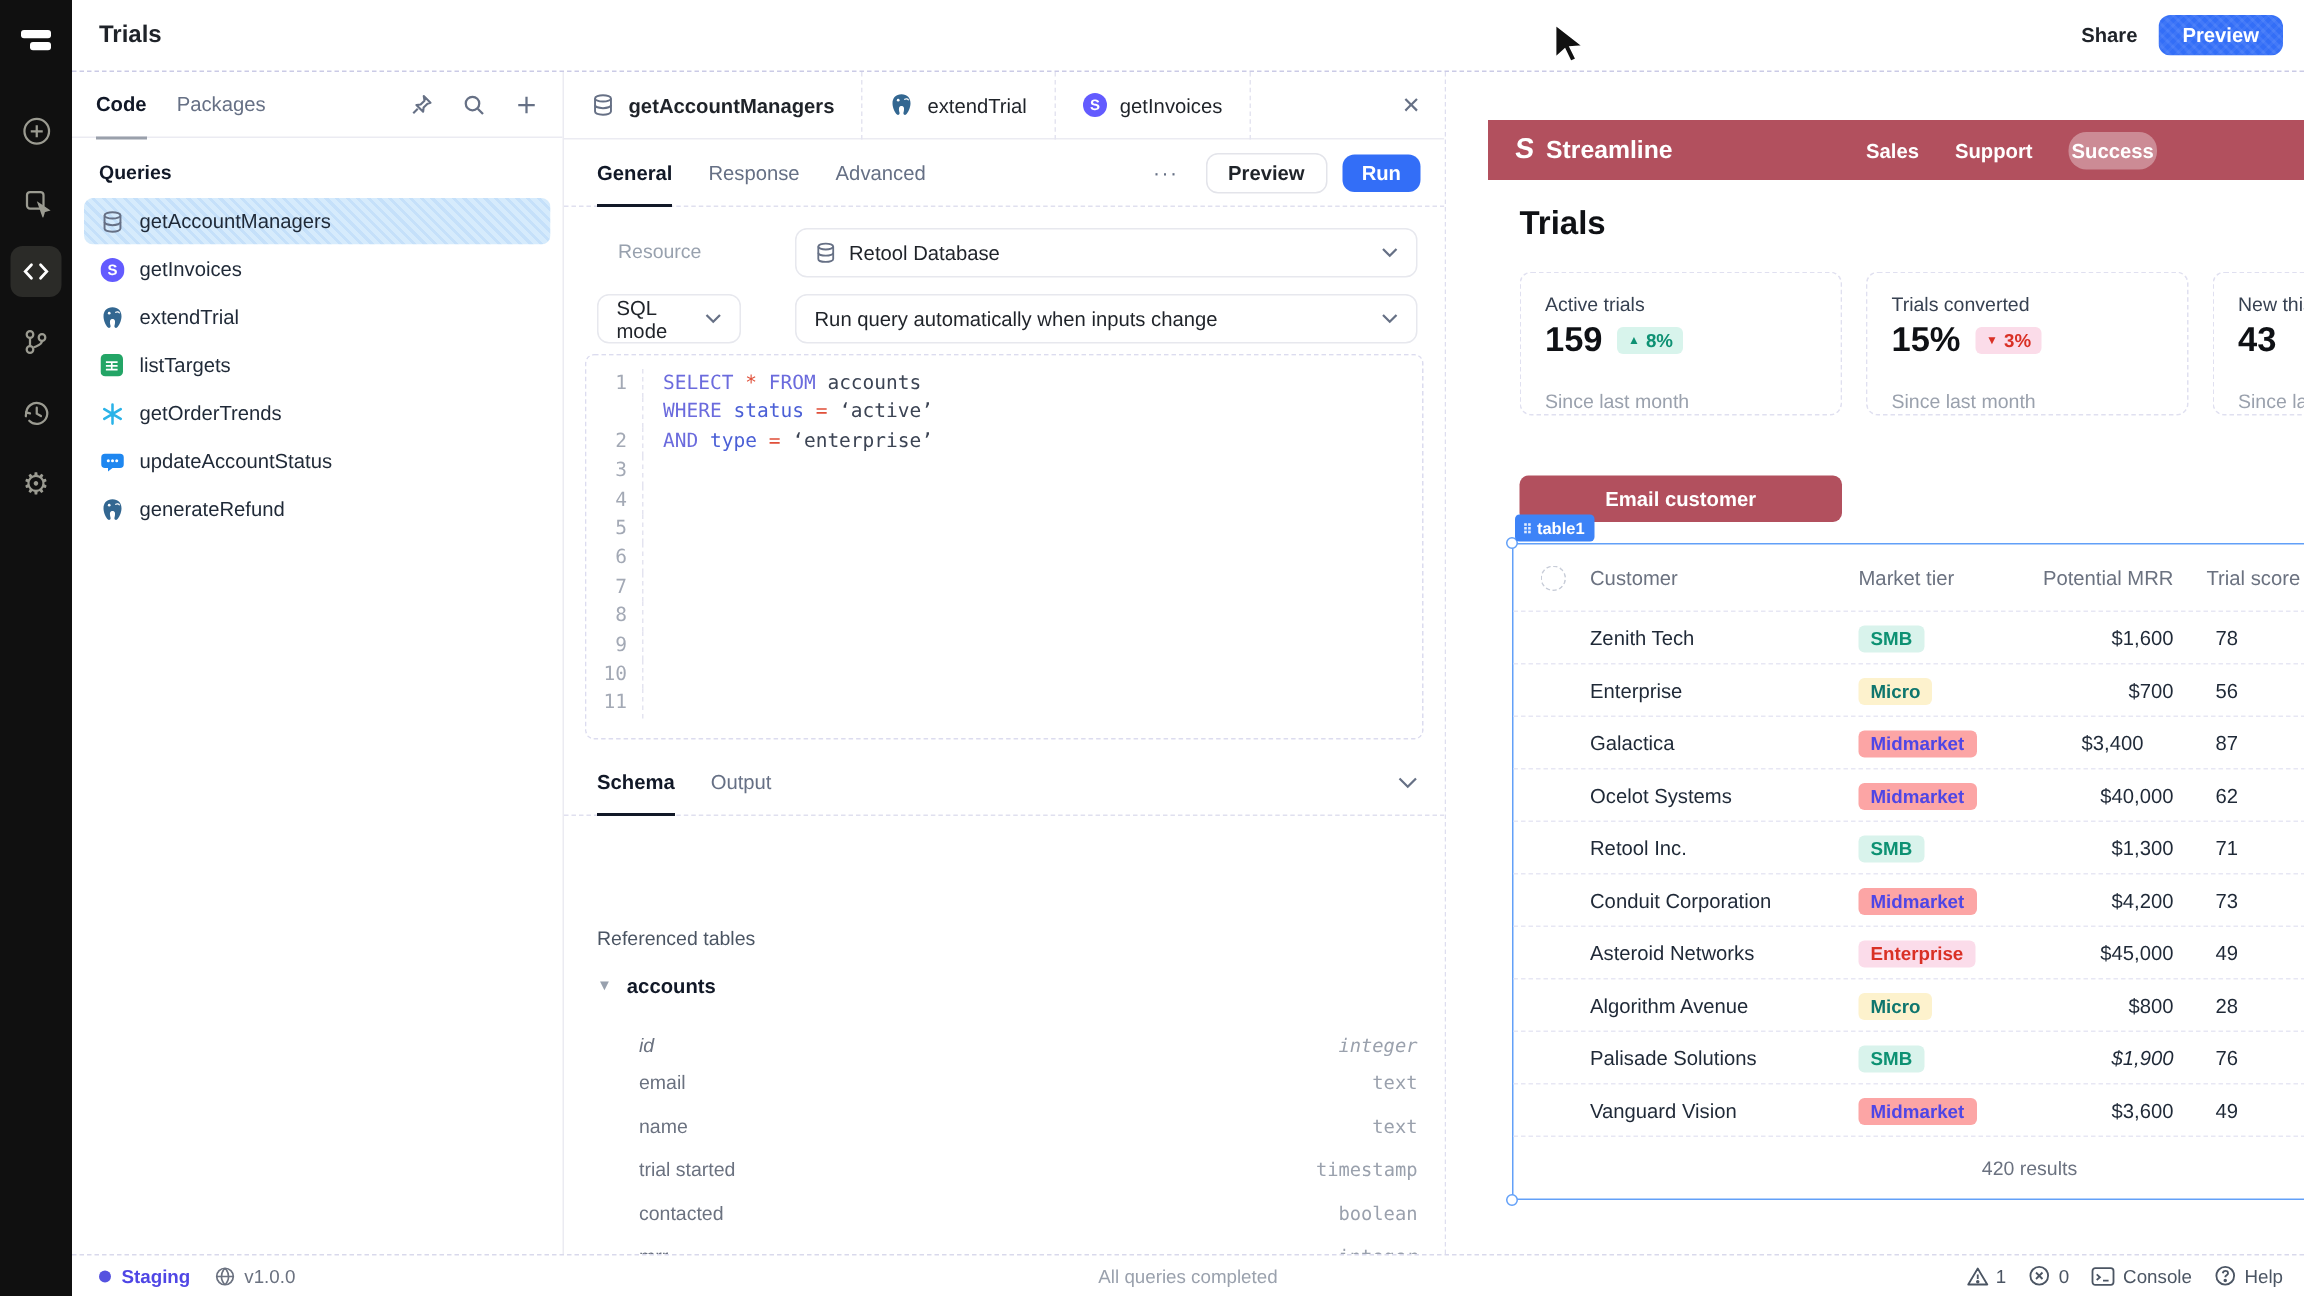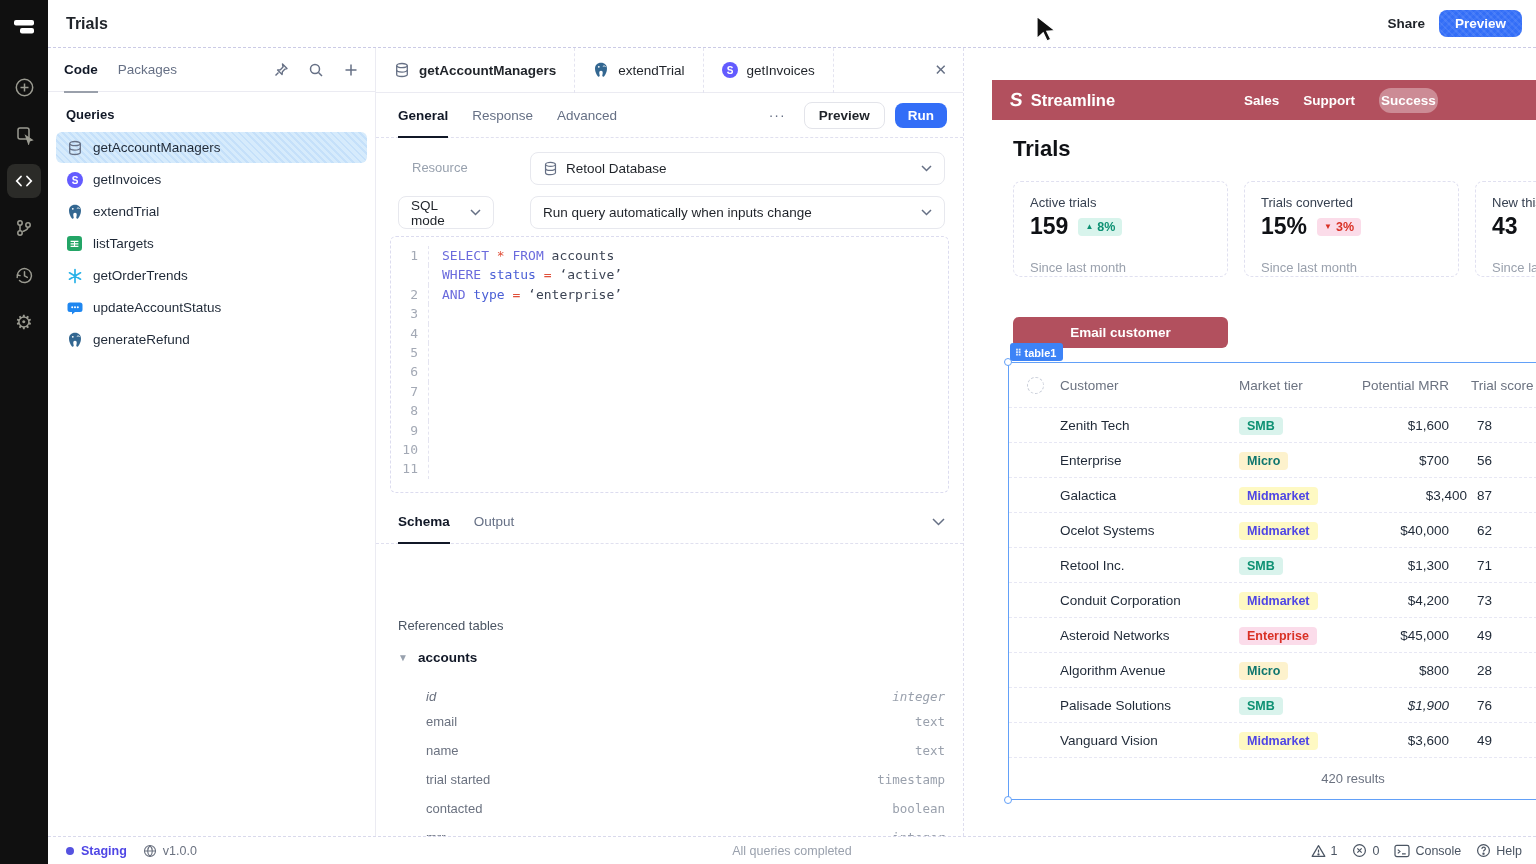--- a/index.html
+++ b/index.html
@@ -146,21 +146,21 @@
     border:1.5px solid #62a0f8; z-index:7; }
   .t-head { position:absolute; top:0; left:0; right:0; height:44px; display:flex; align-items:center; }
   .t-headlbl { font-size:13.5px; color:#6b7280; position:absolute; }
   .t-check { position:absolute; left:18px; width:17px; height:17px; border:1.5px dashed #c8cdd8;
     border-radius:50%; cursor:pointer; }
   .t-row { position:absolute; left:0; right:0; height:35px; border-top:1px dashed #e7e7f4; }
   .t-cell { position:absolute; top:0; height:35px; display:flex; align-items:center; font-size:13.5px; color:#1f2937; }
   .tier { font-size:12.5px; font-weight:700; padding:2px 8px; border-radius:4px; }
   .tier-smb { background:#d9f3ec; color:#0d9173; }
   .tier-micro { background:#fdf2cd; color:#0f766e; }
-  .tier-midmarket { background:#fef9c3; color:#4f46e5; }
+  .tier-midmarket { background:#fca5a5; color:#4f46e5; }
   .tier-enterprise { background:#fbdcea; color:#d93025; }
   .t-foot { position:absolute; left:0; right:0; top:394px; height:42.5px; border-top:1px dashed #e7e7f4;
     display:flex; align-items:center; justify-content:center; font-size:13px; color:#6b7280; }
 
   #cursor { position:absolute; left:1035px; top:15px; z-index:50; pointer-events:none; }
 </style>
 </head>
 <body>
 
 <nav id="rail">
@@ -556,21 +556,21 @@
             <span class="tier tier-micro">Micro</span>
           </div>
           <div class="t-cell " style="left: 330px; width: 110px; justify-content: flex-end;">$700</div>
           <div class="t-cell " style="left: 468px;">56</div>
         </div>
         <div class="t-row" style="top: 114px;">
           <div class="t-cell " style="left: 51px;">Galactica</div>
           <div class="t-cell " style="left: 230px;">
             <span class="tier tier-midmarket">Midmarket</span>
           </div>
-          <div class="t-cell " style="left: 348px; width: 110px; justify-content: flex-end;">$3,400</div>
+          <div class="t-cell " style="left: 310px; width: 110px; justify-content: flex-end;">$3,400</div>
           <div class="t-cell " style="left: 468px;">87</div>
         </div>
         <div class="t-row" style="top: 149px;">
           <div class="t-cell " style="left: 51px;">Ocelot Systems</div>
           <div class="t-cell " style="left: 230px;">
             <span class="tier tier-midmarket">Midmarket</span>
           </div>
           <div class="t-cell " style="left: 330px; width: 110px; justify-content: flex-end;">$40,000</div>
           <div class="t-cell " style="left: 468px;">62</div>
         </div>

